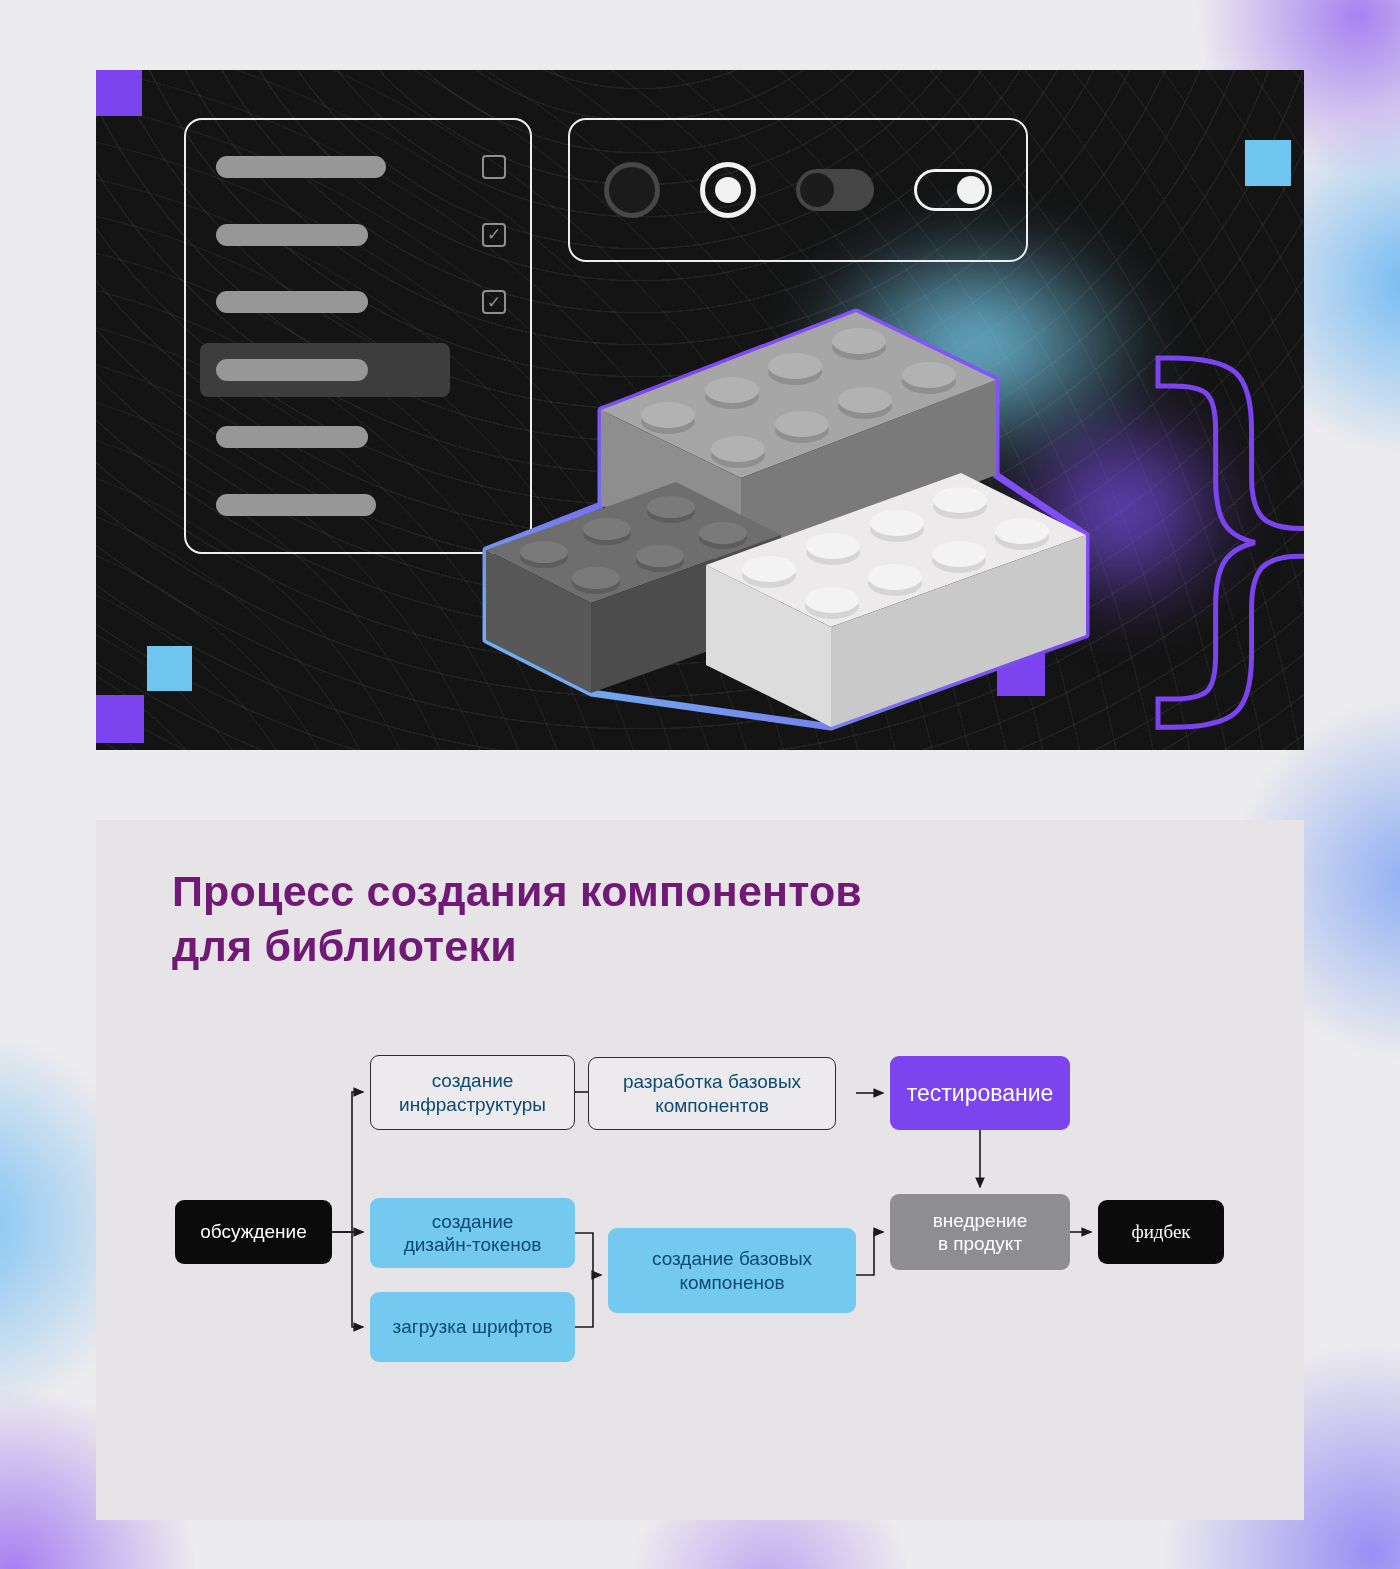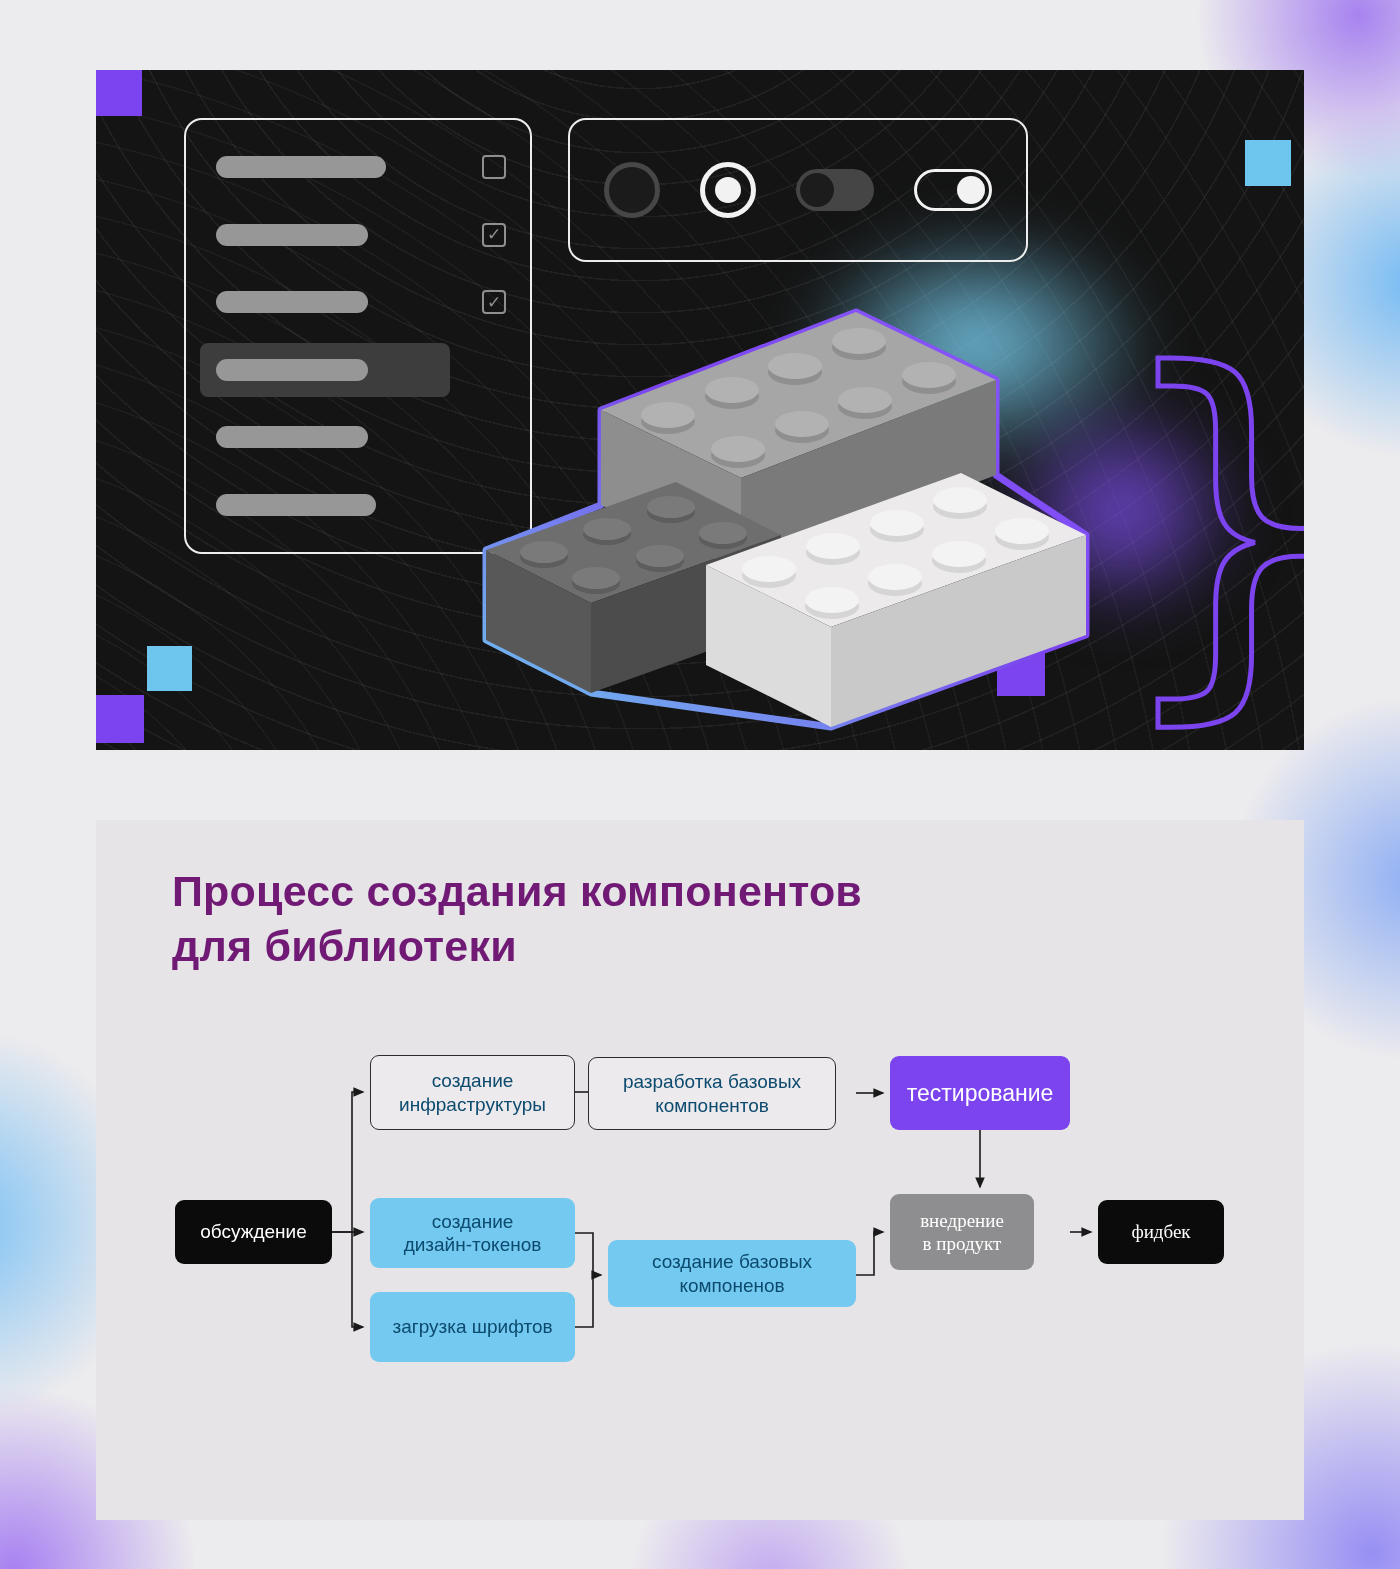--- a/index.html
+++ b/index.html
@@ -90,22 +90,22 @@
   .n-purple{ background:#7c44ee; color:#fff; }
   .n-gray{ background:#8e8d8f; color:#fff; }
   .n-black{ background:#0b0b0b; color:#fff; }
 
   .n1{ left:79px;  top:380px; width:157px; height:64px; }
   .n2{ left:274px; top:235px; width:205px; height:75px; }
   .n3{ left:492px; top:237px; width:248px; height:73px; }
   .n4{ left:794px; top:236px; width:180px; height:74px; font-size:23px; }
   .n5{ left:274px; top:378px; width:205px; height:70px; }
   .n6{ left:274px; top:472px; width:205px; height:70px; }
-  .n7{ left:512px; top:420px; width:248px; height:67px; }
-  .n8{ left:794px; top:374px; width:144px; height:76px;font-family:Liberation Serif, serif; }
+  .n7{ left:512px; top:408px; width:248px; height:85px; }
+  .n8{ left:794px; top:374px; width:180px; height:76px; }
   .n9{ left:1002px; top:380px; width:126px; height:64px;font-family:Liberation Serif, serif; }
 </style>
 </head>
 <body>
 
 <div class="page">
 
   <section class="hero">
     <div class="sq sq-purple sq-tl"></div>
     <div class="sq sq-cyan sq-tr"></div>

